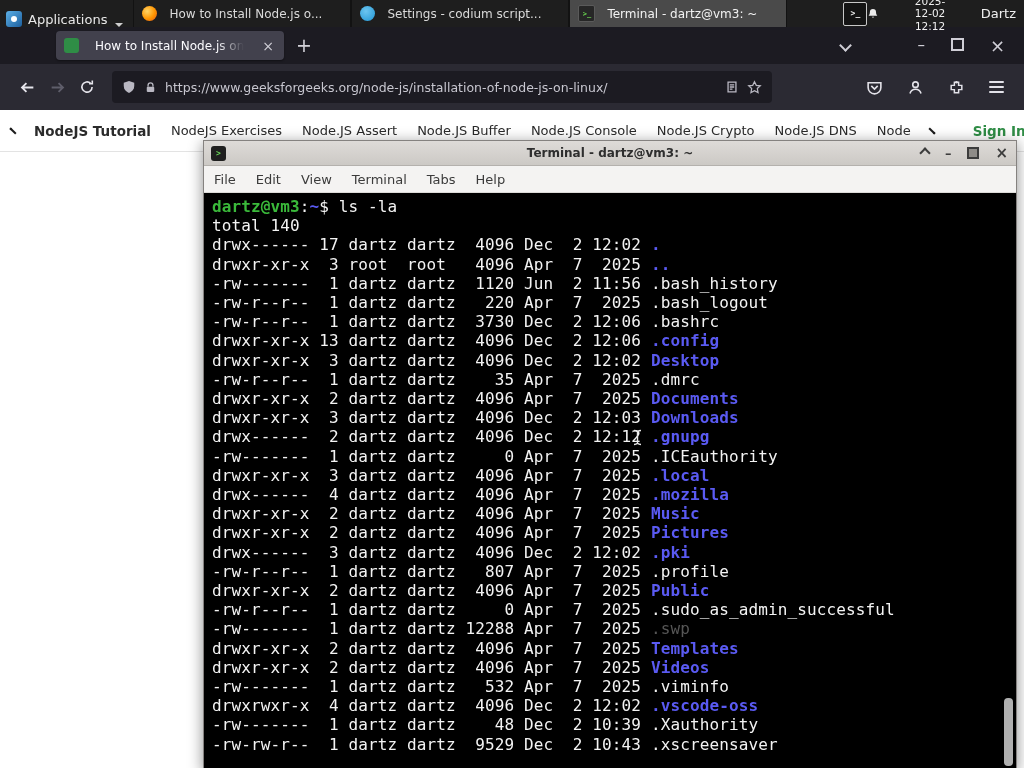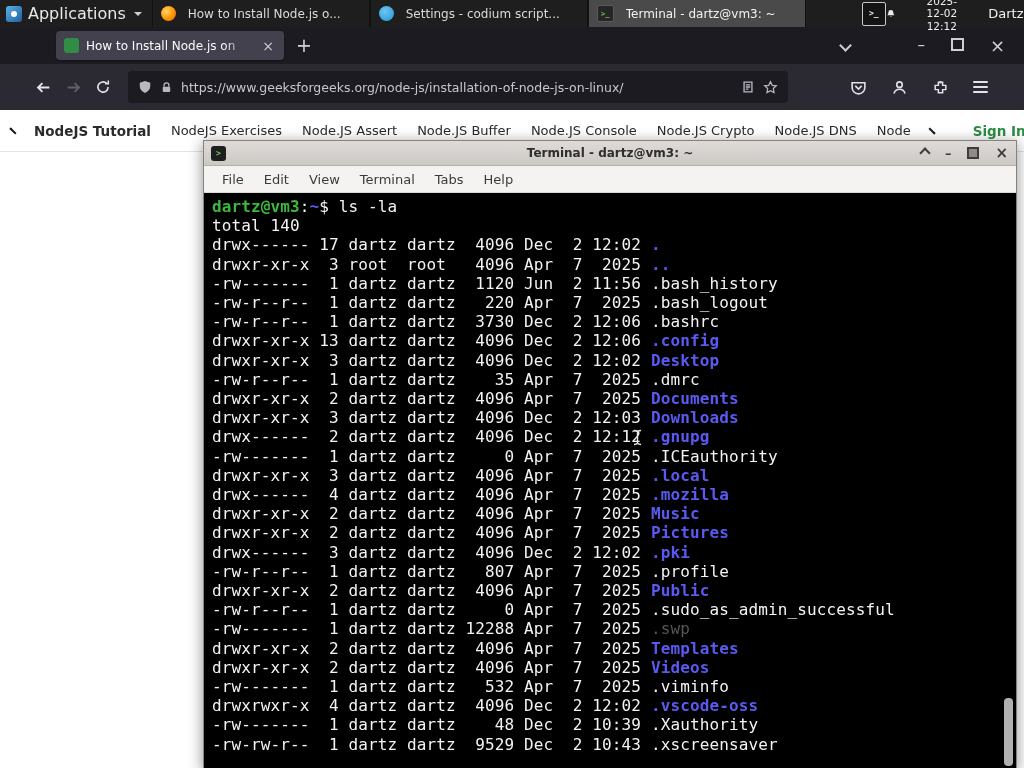--- a/index.html
+++ b/index.html
@@ -2,21 +2,21 @@
 <html><head>
 <meta charset="utf-8">
 <style>
   html,body{margin:0;padding:0;background:#000;}
   .screen{position:relative;width:1024px;height:768px;overflow:hidden;background:#fff;
           font-family:"DejaVu Sans","Liberation Sans",sans-serif;}
 
   
   .panel{position:absolute;top:0;left:0;right:0;height:27px;background:#1e1e1e;display:flex;
          align-items:stretch;color:#e8e8e8;z-index:50;}
-  .app-btn{display:flex;align-items:center;gap:6px;padding:0 10px 0 6px;font-size:16px;}
+  .app-btn{display:flex;align-items:flex-end;gap:6px;padding:0 10px 0 6px;font-size:13px;}
   .app-icon{width:16px;height:16px;border-radius:3px;flex:0 0 auto;
             background:linear-gradient(135deg,#5db0e6,#1c5f9e);display:grid;place-items:center;}
   .app-icon::before{content:"";width:6px;height:6px;background:#fff;border-radius:50%;}
   .caret{display:inline-block;width:0;height:0;border-left:4px solid transparent;
          border-right:4px solid transparent;border-top:4px solid #cfcfcf;margin-left:2px;}
   .win-btns{display:flex;height:100%;}
   .win-btn{width:200px;display:flex;align-items:center;gap:12px;padding:0 8px;font-size:12px;
            color:#dadada;border-left:1px solid #121212;border-right:1px solid #121212;
            overflow:hidden;white-space:nowrap;}
   .win-btn.active{background:#4a4a4a;color:#f2f2f2;}
@@ -34,40 +34,40 @@
   .tray-icon::before{content:">_";color:#f0f0f0;font:bold 8px "DejaVu Sans Mono",monospace;}
   .panel-right{margin-left:auto;display:flex;align-items:center;gap:28px;padding-right:8px;}
   .clock{text-align:center;font-size:10.5px;line-height:1.2;color:#f0f0f0;}
   .user{font-size:13px;color:#f0f0f0;text-align:center;}
 
   
   .browser{position:absolute;top:27px;left:0;width:1024px;height:741px;display:flex;
            flex-direction:column;z-index:1;}
   .tabbar{height:37px;background:#1c1b22;display:flex;align-items:center;padding-left:56px;flex:0 0 37px;}
   .tab{width:212px;height:29px;background:#42414d;border-radius:4px;display:flex;align-items:center;
-       padding:0 8px;gap:7px;color:#fbfbfe;font-size:12px;box-shadow:0 1px 2px rgba(0,0,0,.4);}
+       padding:0 8px;gap:16px;color:#fbfbfe;font-size:12px;box-shadow:0 1px 2px rgba(0,0,0,.4);}
   .favicon{width:15px;height:15px;border-radius:3px;background:#2f8d46;flex:0 0 auto;}
   .tab-title{flex:1;overflow:hidden;white-space:nowrap;
              -webkit-mask-image:linear-gradient(90deg,#000 82%,transparent);
              mask-image:linear-gradient(90deg,#000 82%,transparent);}
   .tab-close{color:#cfced6;font-size:14px;padding:0 2px;}
   .newtab{color:#d2d1d8;font-size:19px;margin-left:12px;line-height:1;}
   .tabbar-right{margin-left:auto;display:flex;align-items:center;padding-right:6px;color:#cfced6;}
   .chev{display:inline-block;width:7px;height:7px;border-right:2px solid currentColor;
         border-bottom:2px solid currentColor;}
   .chev.down{transform:rotate(45deg);}
   .chev.up{transform:rotate(-135deg);}
   .chev.left{transform:rotate(135deg);}
   .chev.right{transform:rotate(-45deg);}
   .tabs-chev{margin-right:54px;}
   .wc{padding:0 13px;font-size:15px;color:#cfced6;line-height:1;}
   .wc .sq{display:inline-block;width:9px;height:9px;border:2px solid #cfced6;}
   .wc.close{font-size:18px;}
 
-  .toolbar{height:46px;background:#2b2a33;display:flex;align-items:center;padding:0 28px;flex:0 0 46px;}
+  .toolbar{height:46px;background:#2b2a33;display:flex;align-items:center;padding:0 12px;flex:0 0 46px;}
   .nav-ic{width:30px;display:grid;place-items:center;}
   .urlbar{margin-left:10px;width:640px;height:32px;background:#1c1b22;border-radius:4px;display:flex;
           align-items:center;padding:0 10px;gap:8px;color:#c8c7d0;font-size:12.5px;}
   .url{flex:1;overflow:hidden;white-space:nowrap;}
   .tb-right{margin-left:auto;display:flex;align-items:center;gap:24px;padding-right:8px;}
   .burger{display:inline-flex;flex-direction:column;gap:3px;}
   .burger i{width:15px;height:2px;background:#e3e2e9;border-radius:1px;}
 
   .site-nav{height:41px;background:#fff;border-bottom:1px solid #e3e3e3;display:flex;align-items:center;
             padding:0 12px;gap:20px;color:#2b2b2b;font-size:13px;flex:0 0 41px;}
@@ -86,21 +86,21 @@
   .t-appicon{position:absolute;left:7px;width:15px;height:15px;background:#1f1f1f;border-radius:3px;
              display:grid;place-items:center;}
   .t-appicon::before{content:">";color:#6bd85a;font:bold 8px "DejaVu Sans Mono",monospace;}
   .t-title{margin:0 auto;font-size:12px;font-weight:bold;color:#2e2e2e;}
   .t-controls{position:absolute;right:8px;top:0;bottom:0;display:flex;align-items:center;gap:16px;color:#3c3c3c;}
   .t-controls .chev{width:6px;height:6px;border-width:2px;}
   .t-min{font-weight:bold;font-size:13px;line-height:1;}
   .t-max{display:inline-block;width:8px;height:8px;border:2px solid #3c3c3c;background:#8f8c88;}
   .t-close{font-size:15px;font-weight:bold;line-height:1;}
   .t-menubar{height:26px;flex:0 0 26px;background:#f4f3f2;border-bottom:1px solid #dcdad7;display:flex;
-             align-items:center;padding-left:8px;}
+             align-items:center;padding-left:0;}
   .t-menu-item{padding:0 10px;font-size:13px;color:#3b3b3b;}
   .t-body{flex:1;background:#000;position:relative;overflow:hidden;padding:4px 8px 0 8px;
           font-family:"DejaVu Sans Mono","Liberation Mono",monospace;font-size:16px;
           line-height:19.2px;letter-spacing:0.12px;}
   .tline{white-space:pre;color:#f3f3f3;}
   .tc-g{color:#3ab93a;font-weight:bold;}
   .tc-b{color:#5a5af2;font-weight:bold;}
   .tc-m{color:#565656;}
   .t-scrollthumb{position:absolute;right:3px;bottom:3px;width:9px;height:68px;background:#b0b0b0;
                  border-radius:4px;}

